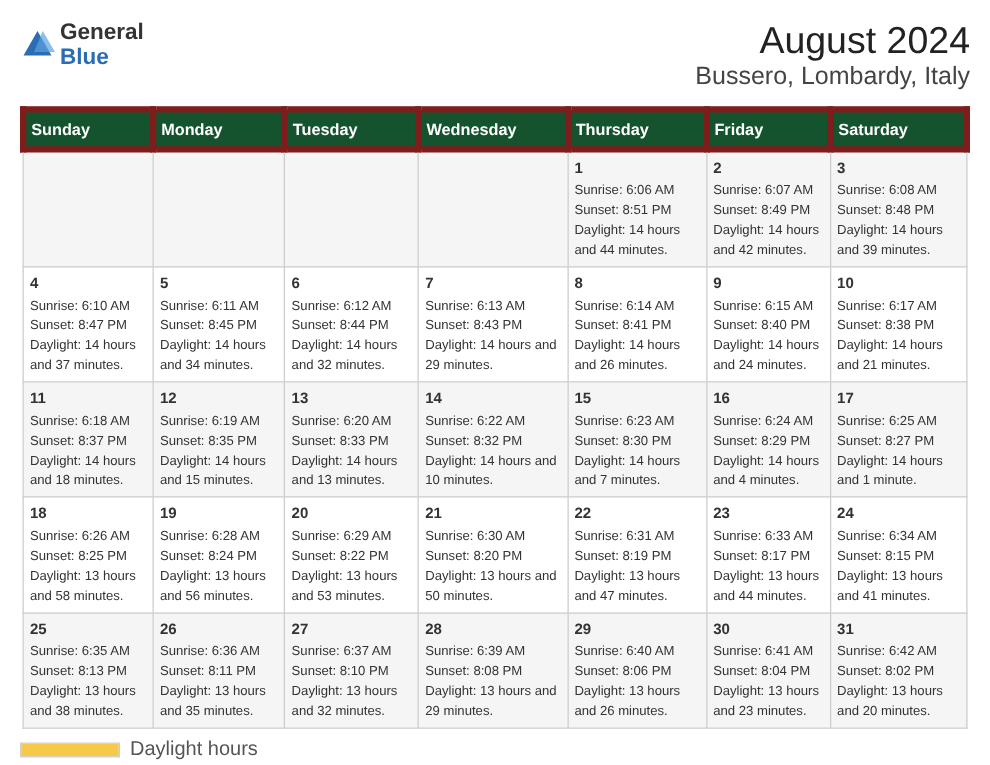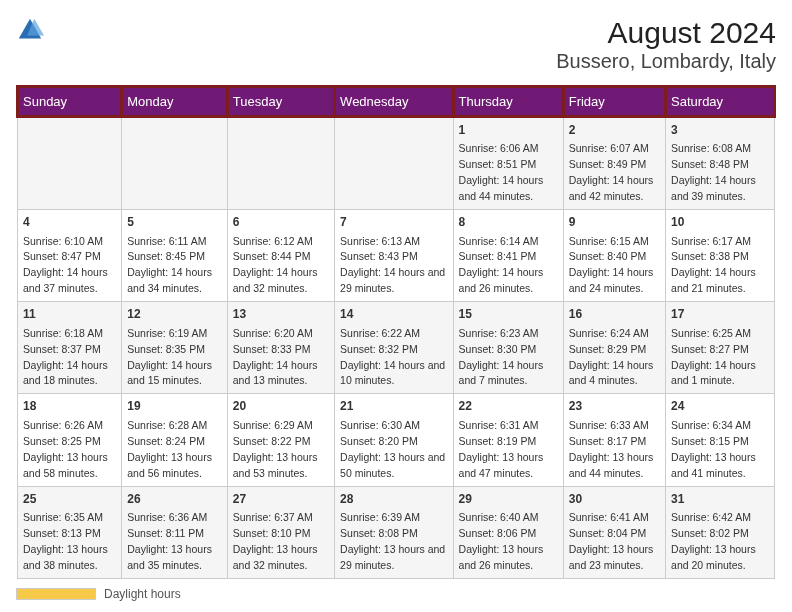--- a/index.html
+++ b/index.html
@@ -43,27 +43,27 @@
     .subtitle {
       font-size: 20px;
       color: #444;
     }
     table {
       width: 100%;
       border-collapse: collapse;
       font-size: 11px;
     }
     thead tr th {
-      background-color: #701a75;
+      background-color: #14532d;
       color: #fff;
       padding: 6px 4px;
       text-align: left;
       font-size: 13px;
-      font-weight: normal;
-      border: 3px solid #7f1d1d;
+      font-weight: bold;
+      border: 5px solid #7f1d1d;
     }
     tbody tr td {
       vertical-align: top;
       padding: 4px 5px;
       border: 1px solid #ccc;
       min-height: 80px;
       height: 90px;
       color: #333;
       line-height: 1.45;
     }
@@ -81,21 +81,21 @@
     }
     .day-info {
       font-size: 10.5px;
       color: #333;
     }
     .empty-cell {
       background-color: #f5f5f5;
     }
     .footer-note {
       margin-top: 8px;
-      font-size: 12px;
+      font-size: 16px;
       color: #555;
       display: flex;
       align-items: center;
       gap: 8px;
     }
     .daylight-bar {
       display: inline-block;
       width: 80px;
       height: 12px;
       background: linear-gradient(to right, #f7c948, #f7c948);
@@ -105,20 +105,24 @@
   </style>
 </head>
 <body>
 
 <div class="header">
   <div class="logo">
     <svg class="logo-icon" viewBox="0 0 40 40">
       <polygon points="20,4 36,32 4,32" fill="#2a6db5"></polygon>
       <polygon points="26,4 40,28 16,28" fill="#5ba3e0" opacity="0.7"></polygon>
     </svg>
+    <div class="logo-text">
+      <span class="logo-general">General</span><br>
+      <span class="logo-blue">Blue</span>
+    </div>
   </div>
   <div class="title-block">
     <div class="main-title">August 2024</div>
     <div class="subtitle">Bussero, Lombardy, Italy</div>
   </div>
 </div>
 
 <table>
   <thead>
     <tr>

